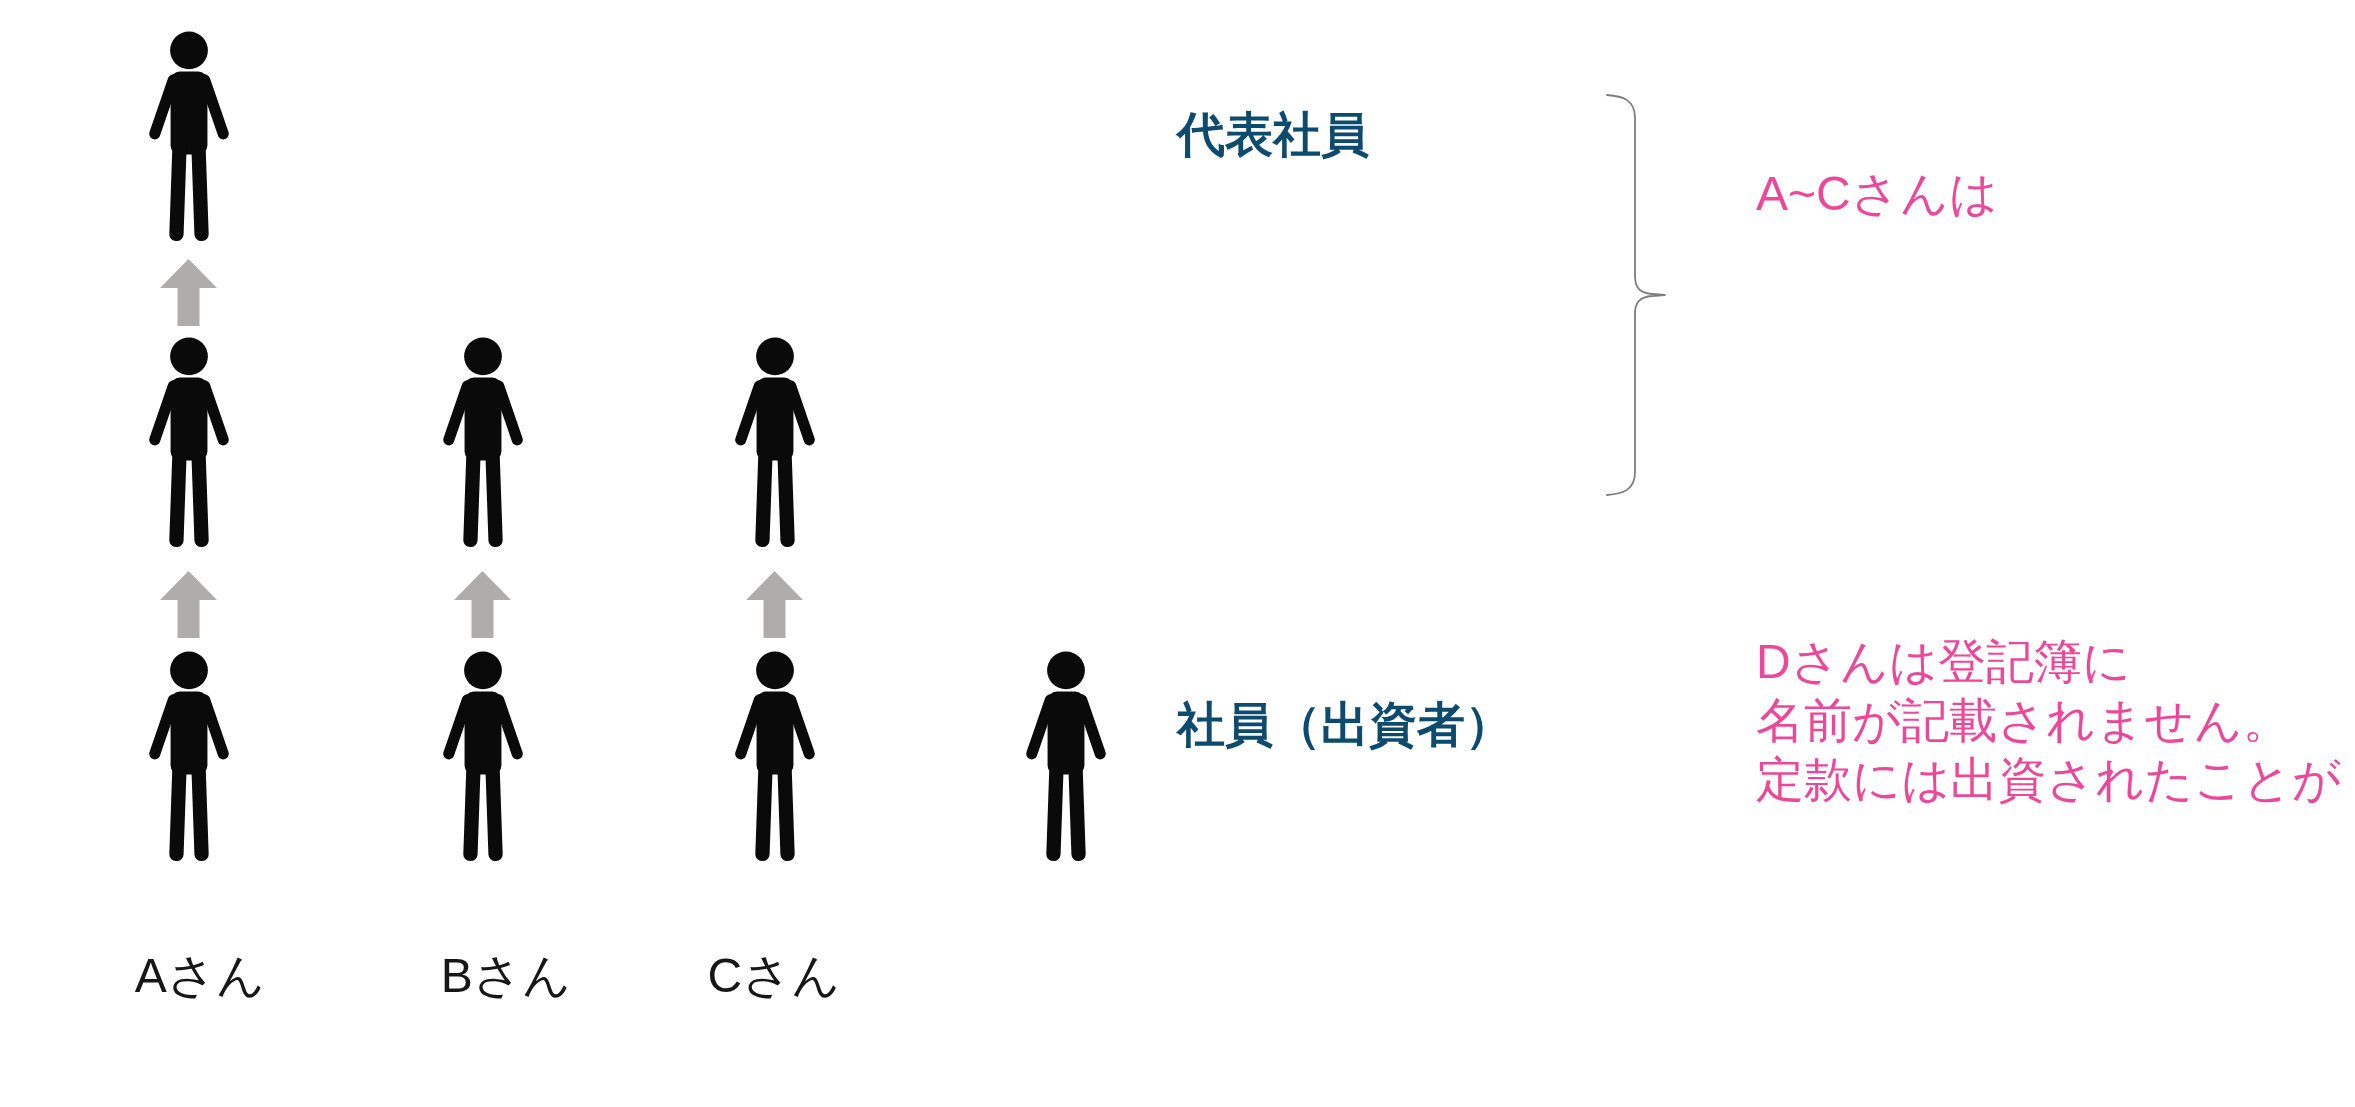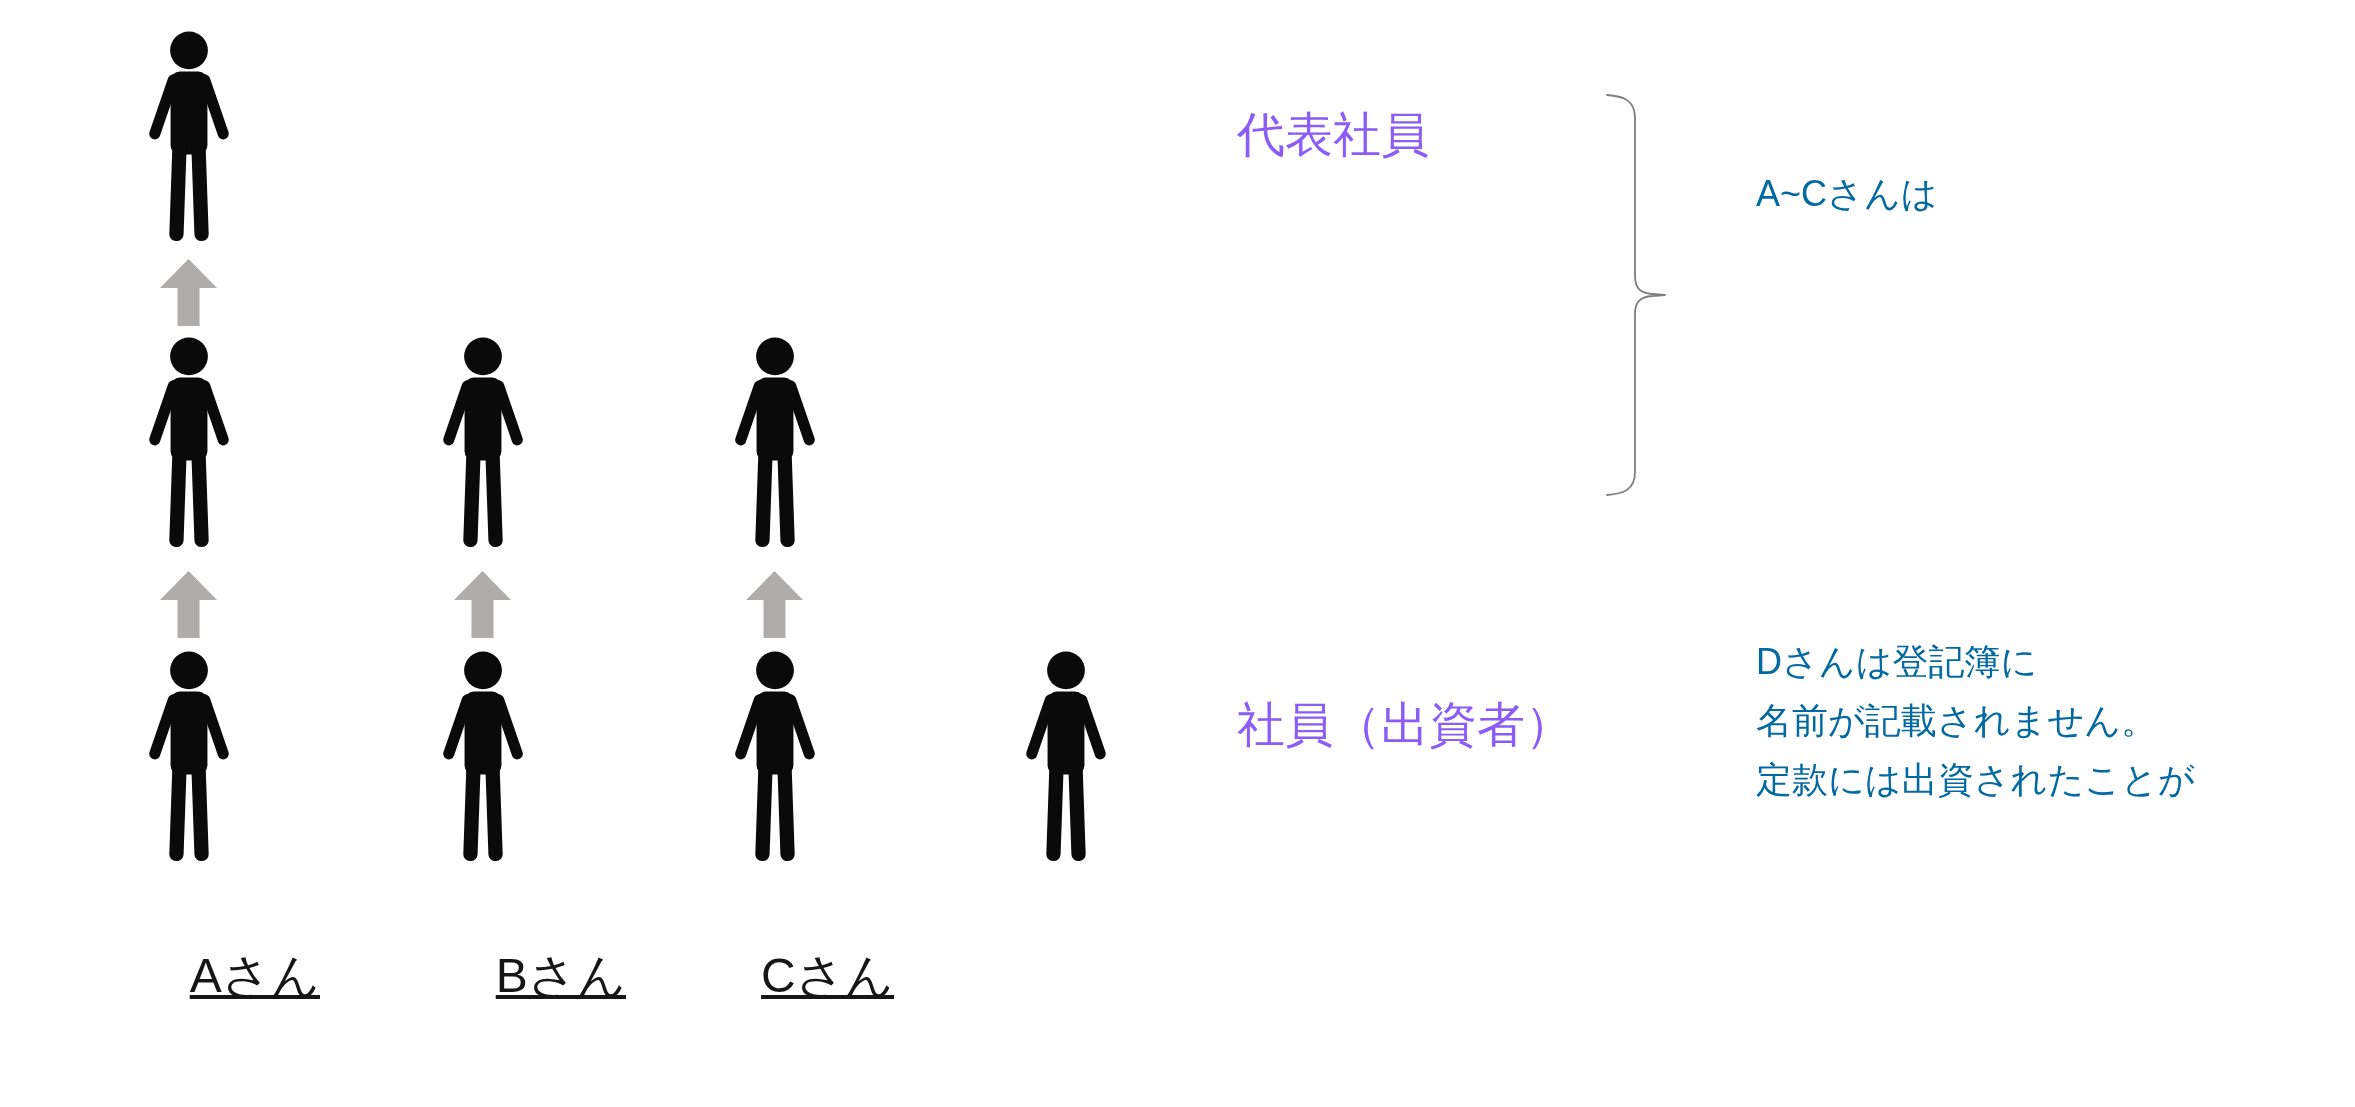--- a/index.html
+++ b/index.html
@@ -7,33 +7,33 @@
     position:relative;
     width:2355px;height:1107px;
     background:#ffffff;
     font-family:"Liberation Sans","DejaVu Sans",sans-serif;
     color:#1a1a1a;
     overflow:hidden;
   }
   .person{position:absolute;width:94px;height:212px;}
   .arrow{position:absolute;width:57px;height:67px;}
   .role-label{
-    position:absolute;left:1237px;
+    position:absolute;left:1177px;
     font-size:48px;line-height:56px;white-space:nowrap;
-    font-weight:400;color:#8b5cf6;
+    font-weight:700;color:#0c4a6e;
   }
   .name-label{
     position:absolute;top:948px;width:240px;
-    text-align:right;font-size:48px;line-height:56px;
-    color:#161616;white-space:nowrap;text-decoration:underline;
+    text-align:center;font-size:48px;line-height:56px;
+    color:#161616;white-space:nowrap;
   }
   .annotation{
     position:absolute;left:1756px;
-    font-size:36px;line-height:59px;white-space:nowrap;
-    color:#0369a1;
+    font-size:48px;line-height:59px;white-space:nowrap;
+    color:#ec4899;
   }
   .brace{position:absolute;left:1595px;top:88px;width:84px;height:414px;}
 </style>
 </head>
 <body>
 
 <svg width="0" height="0" style="position:absolute" aria-hidden="true">
   <defs>
     <symbol id="person" viewBox="0 0 96 230">
       <circle cx="48" cy="21" r="20.5"></circle>

